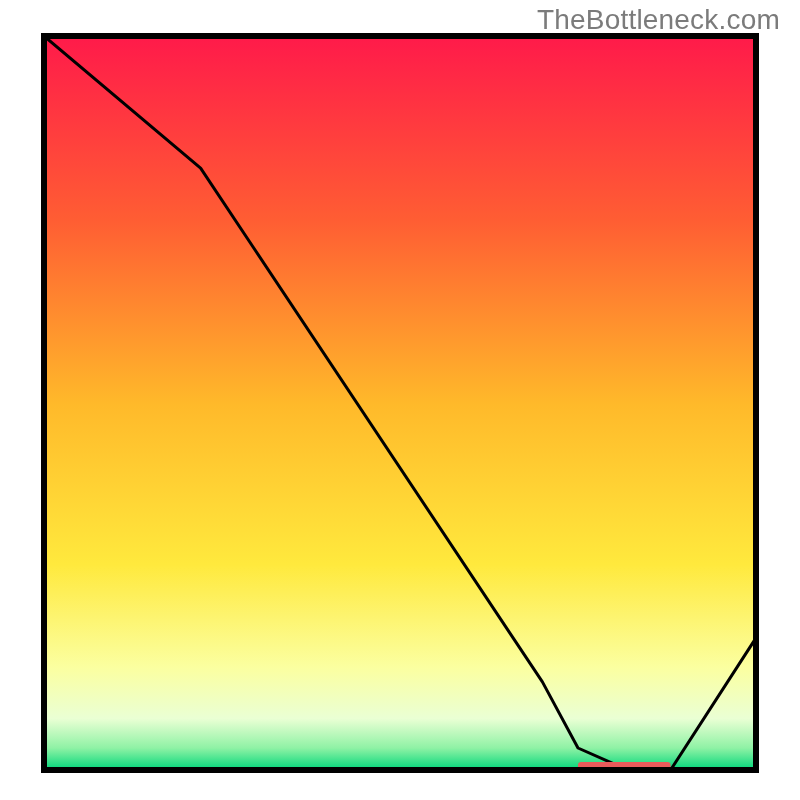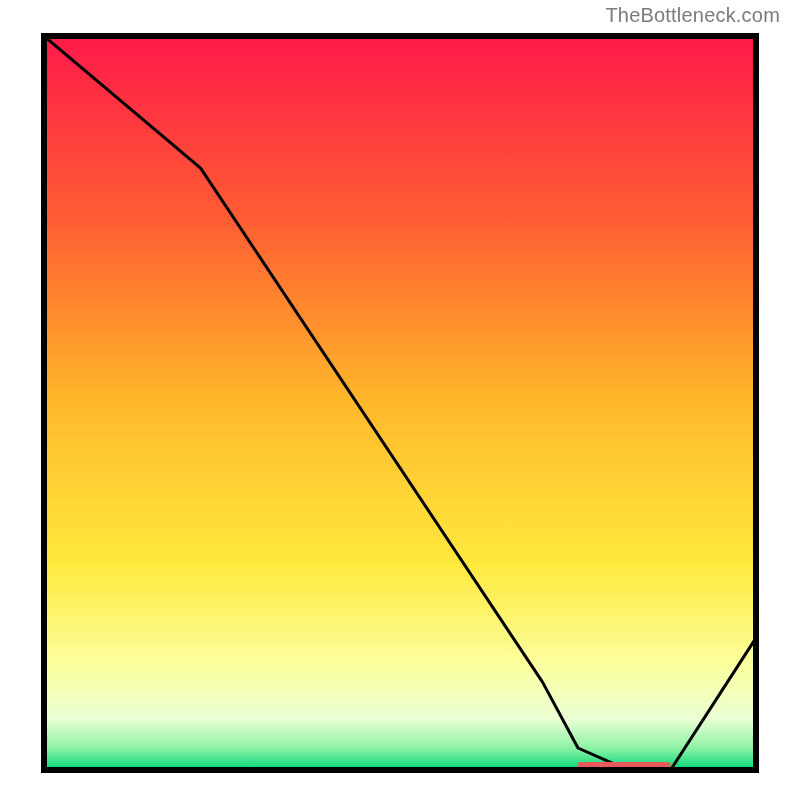--- a/index.html
+++ b/index.html
@@ -13,21 +13,21 @@
   }
   .wrap {
     position: relative;
     width: 800px;
     height: 800px;
   }
   .attribution {
     position: absolute;
     top: 4px;
     right: 20px;
-    font-size: 20px;
+    font-size: 28px;
     color: #7b7b7b;
     font-weight: 500;
     letter-spacing: 0.2px;
   }
   svg {
     display: block;
   }
 </style>
 </head>
 <body>

